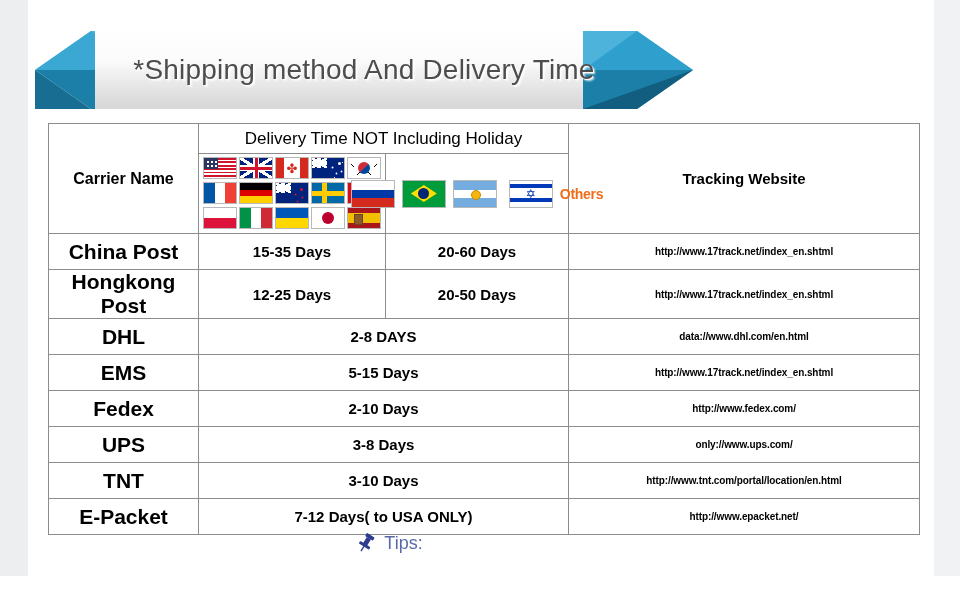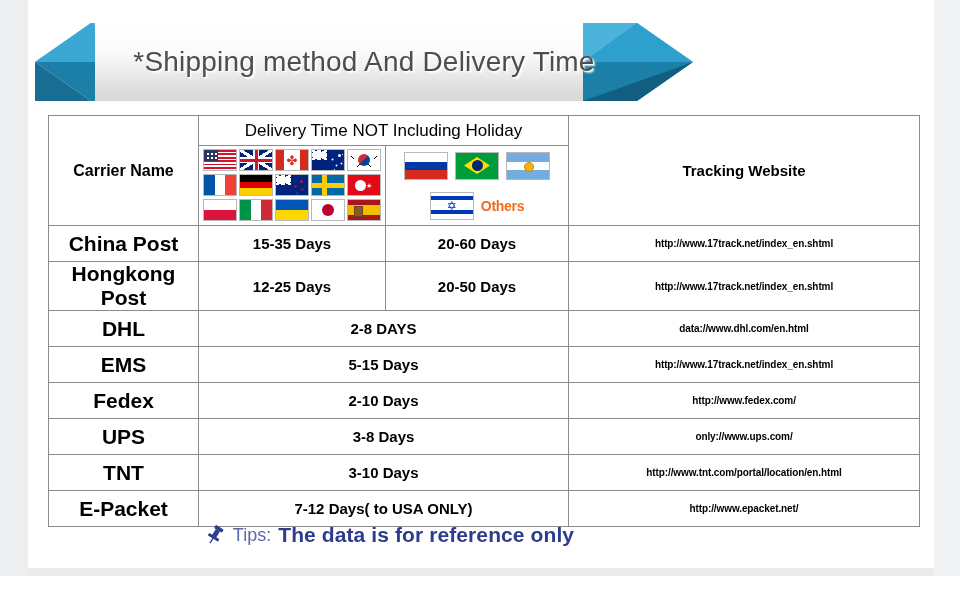--- a/index.html
+++ b/index.html
@@ -27,21 +27,21 @@
     width: 960px; height: 589px;
     background: #ffffff;
   }
   .frame-left  { position:absolute; left:0;   top:0;   width:28px;  height:576px; background:#edeef0; }
   .frame-right { position:absolute; left:934px; top:0; width:26px;  height:576px; background:#f1f2f4; }
   .frame-bottom{ position:absolute; left:28px; top:568px; width:906px; height:10px; background:#e9eaec; }
   .frame-under { position:absolute; left:0;  top:576px; width:960px; height:13px; background:#ffffff; }
 
   .content {
     position: absolute;
-    left: 28px; top: 0;
+    left: 28px; top: 8px;
     width: 906px; height: 568px;
     background: #ffffff;
   }
 
   
   .banner {
     position: absolute;
     left: 7px;
     top: 23px;
     width: 658px;
@@ -169,21 +169,21 @@
   .flag-grid {
     display: grid;
     grid-template-columns: repeat(5, 34px);
     grid-auto-rows: 23px;
     gap: 2px;
     justify-content: center;
     align-content: center;
   }
   .flag-grid-right {
     display: flex;
-    flex-direction: column;
+    flex-direction: row;
     align-items: center;
     justify-content: center;
     gap: 12px;
   }
   .flag-row-r {
     display: flex;
     align-items: center;
     gap: 7px;
   }
   .flag {
@@ -469,17 +469,16 @@
         <svg width="22" height="22" viewBox="0 0 24 24" aria-hidden="true">
           <g transform="rotate(32 12 12)" fill="#2e3c8f">
             <rect x="7" y="2" width="10" height="4" rx="1"></rect>
             <rect x="9.4" y="6" width="5.2" height="8"></rect>
             <rect x="5.4" y="13.4" width="13.2" height="3.1" rx="1"></rect>
             <rect x="11.3" y="16.4" width="1.5" height="6"></rect>
           </g>
         </svg>
       </span>
       <span class="tips-label">Tips:</span>
-      <span class="tips-text">The data is for reference only</span>
     </div>
 
   </div>
 </div>
 
 </body></html>

